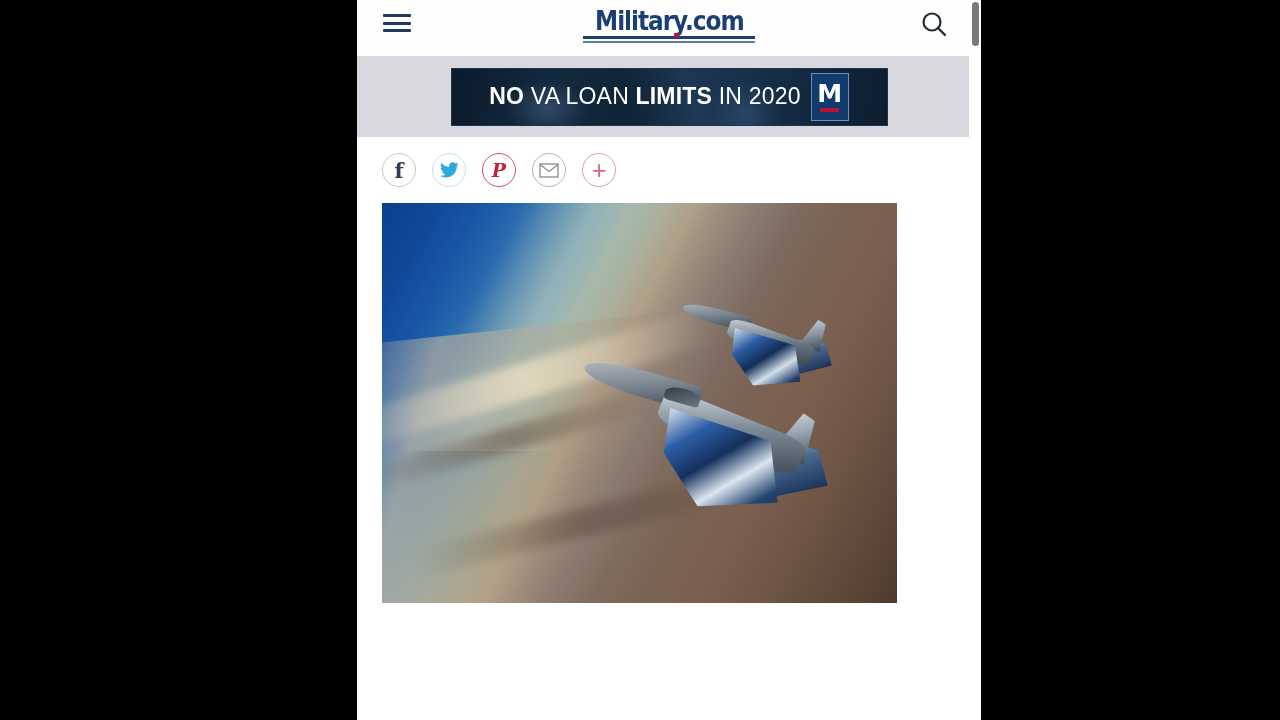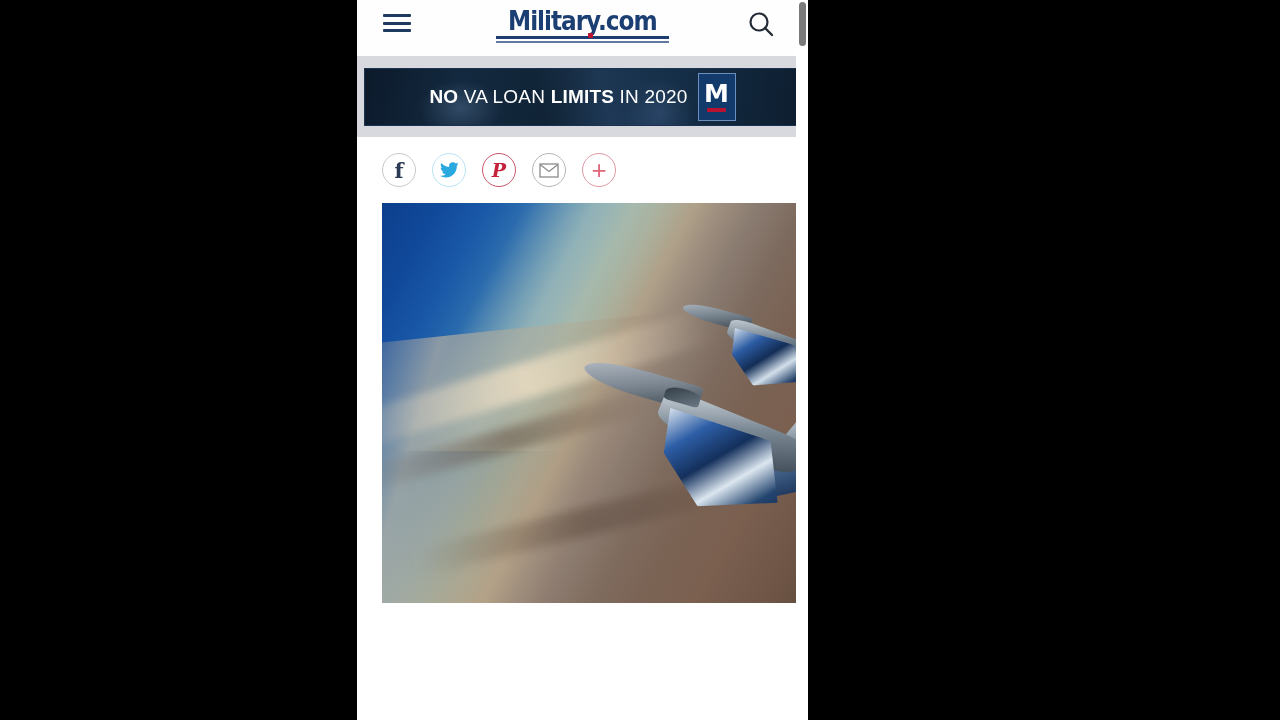--- a/index.html
+++ b/index.html
@@ -4,21 +4,21 @@
 <style>
   * { margin:0; padding:0; box-sizing:border-box; }
   html, body {
     width:1280px; height:720px;
     background:#000;
     font-family:"Liberation Sans", sans-serif;
     overflow:hidden;
   }
   #viewport {
     position:absolute; left:357px; top:0;
-    width:451px; height:720px;
+    width:624px; height:720px;
     background:#ffffff;
     overflow:hidden;
   }
 
   
   #header {
     position:relative;
     height:56px;
     background:#fefefe;
     display:flex; align-items:center;
@@ -103,21 +103,21 @@
     content:""; position:absolute; inset:0;
     background:
       radial-gradient(ellipse 60px 40px at 22% 70%, rgba(120,150,190,.30), transparent 70%),
       radial-gradient(ellipse 50px 50px at 68% 80%, rgba(90,120,170,.25), transparent 70%),
       linear-gradient(75deg, transparent 40%, rgba(70,110,165,.22) 55%, transparent 70%);
     pointer-events:none;
   }
   #ad-text {
     position:relative; z-index:2;
     color:#ffffff;
-    font-size:19px;
+    font-size:23px;
     letter-spacing:.2px;
     white-space:nowrap;
     font-family:"Liberation Sans", sans-serif;
     margin-right:10px;
     text-align:center;
   }
   #ad-text b { font-weight:bold; }
   #ad-text .lt { font-weight:normal; }
   #ad-logo-box {
     position:relative; z-index:2;

